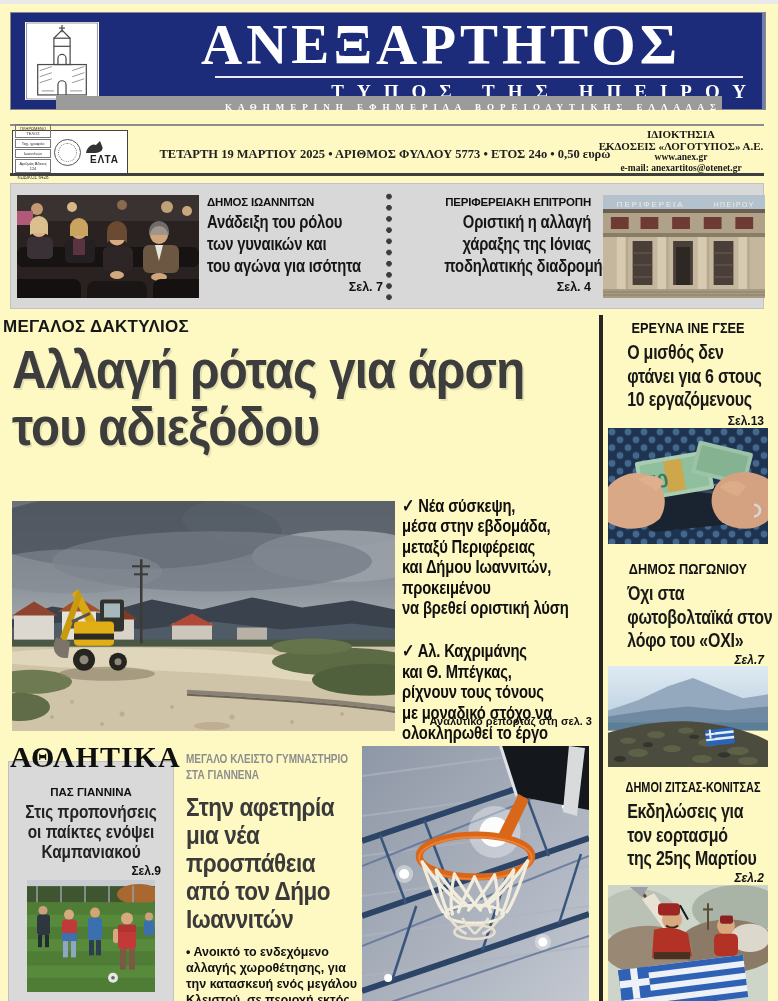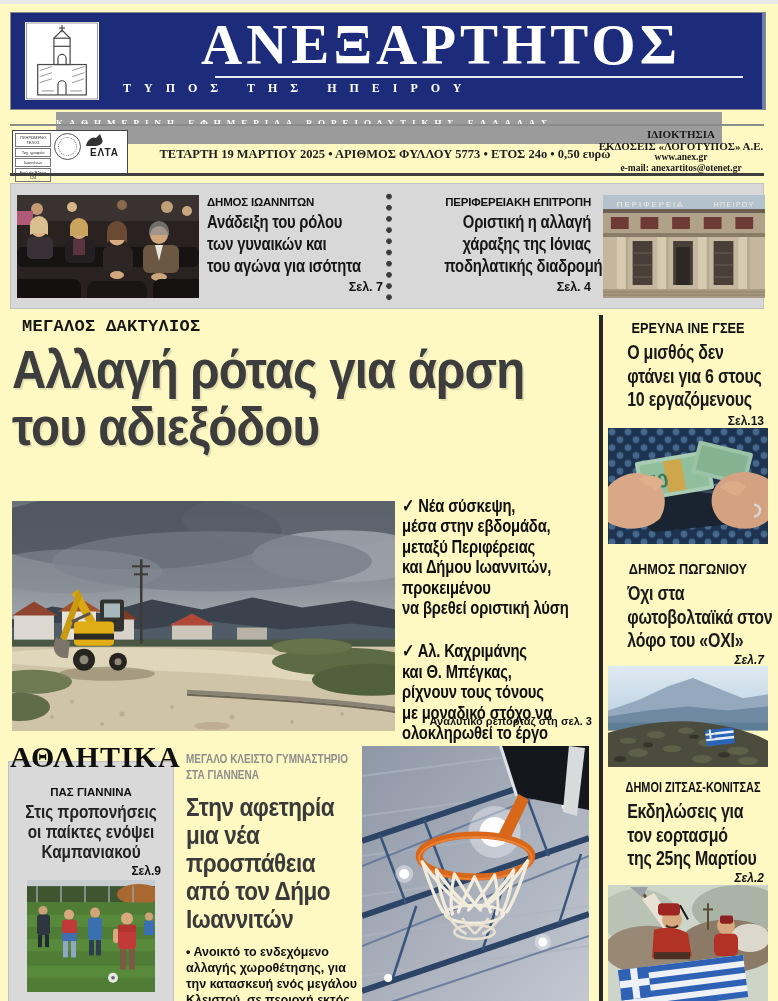--- a/index.html
+++ b/index.html
@@ -8,30 +8,30 @@
   .abs{position:absolute;}
 
   
   .masthead{left:10px;top:8px;width:754px;height:96px;background:#1c2b7a;
             border:1px solid #8a8a8a;box-shadow:inset -3px 0 0 rgba(220,224,240,.45);}
   .logo-box{position:absolute;left:14px;top:9px;width:74px;height:78px;background:#fff;}
   .mh-text{position:absolute;left:112px;top:1px;right:6px;}
   .mh-title{font-family:"Liberation Serif",serif;font-weight:bold;font-size:57px;line-height:62px;
             color:#fff;text-align:center;letter-spacing:4px;white-space:nowrap;}
   .mh-rule{height:2px;background:#e9eaf2;margin:0 16px 3px 92px;}
-  .mh-sub{font-family:"Liberation Serif",serif;font-weight:bold;font-size:12px;color:#fff;
-          text-align:left;letter-spacing:13px;white-space:nowrap;}
-  .tagline-bar{left:56px;top:108px;width:666px;height:32px;background:#9b9b9b;text-align:left;}
+  .mh-sub{font-family:"Liberation Serif",serif;font-weight:bold;font-size:19px;color:#fff;
+          text-align:right;letter-spacing:13px;white-space:nowrap;}
+  .tagline-bar{left:56px;top:92px;width:666px;height:14px;background:#9b9b9b;text-align:right;}
   .tagline{font-family:"Liberation Serif",serif;font-weight:bold;font-size:9px;color:#fff;
            letter-spacing:6px;line-height:14px;white-space:nowrap;}
   .mh-underline{left:10px;top:120px;width:754px;height:2px;background:#8c8c8c;}
 
   
   .postal{left:12px;top:126px;width:116px;height:44px;border:1px solid #444;background:#fff;
-          display:flex;gap:3px;padding:2px;box-sizing:border-box;}
+          display:flex;align-items:center;gap:3px;padding:2px;box-sizing:border-box;}
   .p-col{width:36px;display:flex;flex-direction:column;gap:1px;}
   .p-cell{border:1px solid #777;font-size:4px;line-height:5px;text-align:center;padding:1px 0;color:#333;}
   .p-code{font-size:4.5px;text-align:center;color:#333;margin-top:1px;}
   .stamp{width:25px;height:25px;border:1.5px solid #555;border-radius:50%;position:relative;flex:none;}
   .stamp::after{content:"";position:absolute;inset:3px;border:1px dotted #777;border-radius:50%;}
   .elta{flex:1;text-align:center;}
   .elta-name{font-weight:bold;font-size:10px;letter-spacing:1px;color:#222;}
   .date-line{left:150px;top:143px;width:470px;text-align:center;
              font-family:"Liberation Serif",serif;font-weight:bold;font-size:12.5px;color:#222;white-space:nowrap;}
   .ownership{left:596px;top:124px;width:170px;text-align:center;font-family:"Liberation Serif",serif;color:#1a1a1a;}
@@ -47,21 +47,21 @@
   .t-kicker{font-weight:bold;font-size:11.5px;color:#101010;letter-spacing:-0.2px;}
   .t-headline{margin-top:3px;font-weight:bold;font-size:19px;color:#161616;}
   .t-headline div{line-height:22px;white-space:nowrap;transform:scaleX(.78);transform-origin:0 50%;letter-spacing:-0.3px;}
   .t-text-r .t-headline div{transform-origin:100% 50%;}
   .t-page{font-weight:bold;font-size:12.5px;text-align:right;margin-top:3px;}
   .t-dots{position:absolute;left:374px;top:7px;width:8px;height:112px;
           background:radial-gradient(circle at 4px 5.5px,#3c3c3c 2.5px,rgba(0,0,0,0) 3.1px) 0 0/8px 11.2px repeat-y;}
   .t-photo-r{position:absolute;left:592px;top:11px;width:194px;height:103px;overflow:hidden;}
 
   
-  .lead-kicker{left:22px;top:313px;font-weight:bold;font-size:17px;letter-spacing:.3px;color:#161616;font-family:Liberation Mono, monospace;}
+  .lead-kicker{left:3px;top:313px;font-weight:bold;font-size:17px;letter-spacing:.3px;color:#161616;}
   .lead-headline{left:12px;top:337px;width:600px;font-weight:bold;color:#3d3d3d;font-size:54px;}
   .lead-headline div{line-height:57px;white-space:nowrap;transform:scaleX(.88);transform-origin:0 50%;
                      letter-spacing:-1px;text-shadow:2px 2px 0 rgba(70,70,70,.14);}
   .lead-photo{left:12px;top:497px;width:383px;height:230px;overflow:hidden;}
   .lead-bullets{left:402px;top:492px;width:190px;font-weight:bold;font-size:18.5px;color:#0f0f0f;}
   .lead-bullets .b{margin-bottom:23px;}
   .lead-bullets .b div{line-height:20.4px;white-space:nowrap;transform:scaleX(.8);transform-origin:0 50%;letter-spacing:-0.2px;}
   .lead-ref{left:402px;top:711px;width:190px;text-align:right;font-weight:bold;font-size:11px;color:#111;}
   .col-rule{left:599px;top:311px;width:4px;height:690px;background:#262626;}
 

